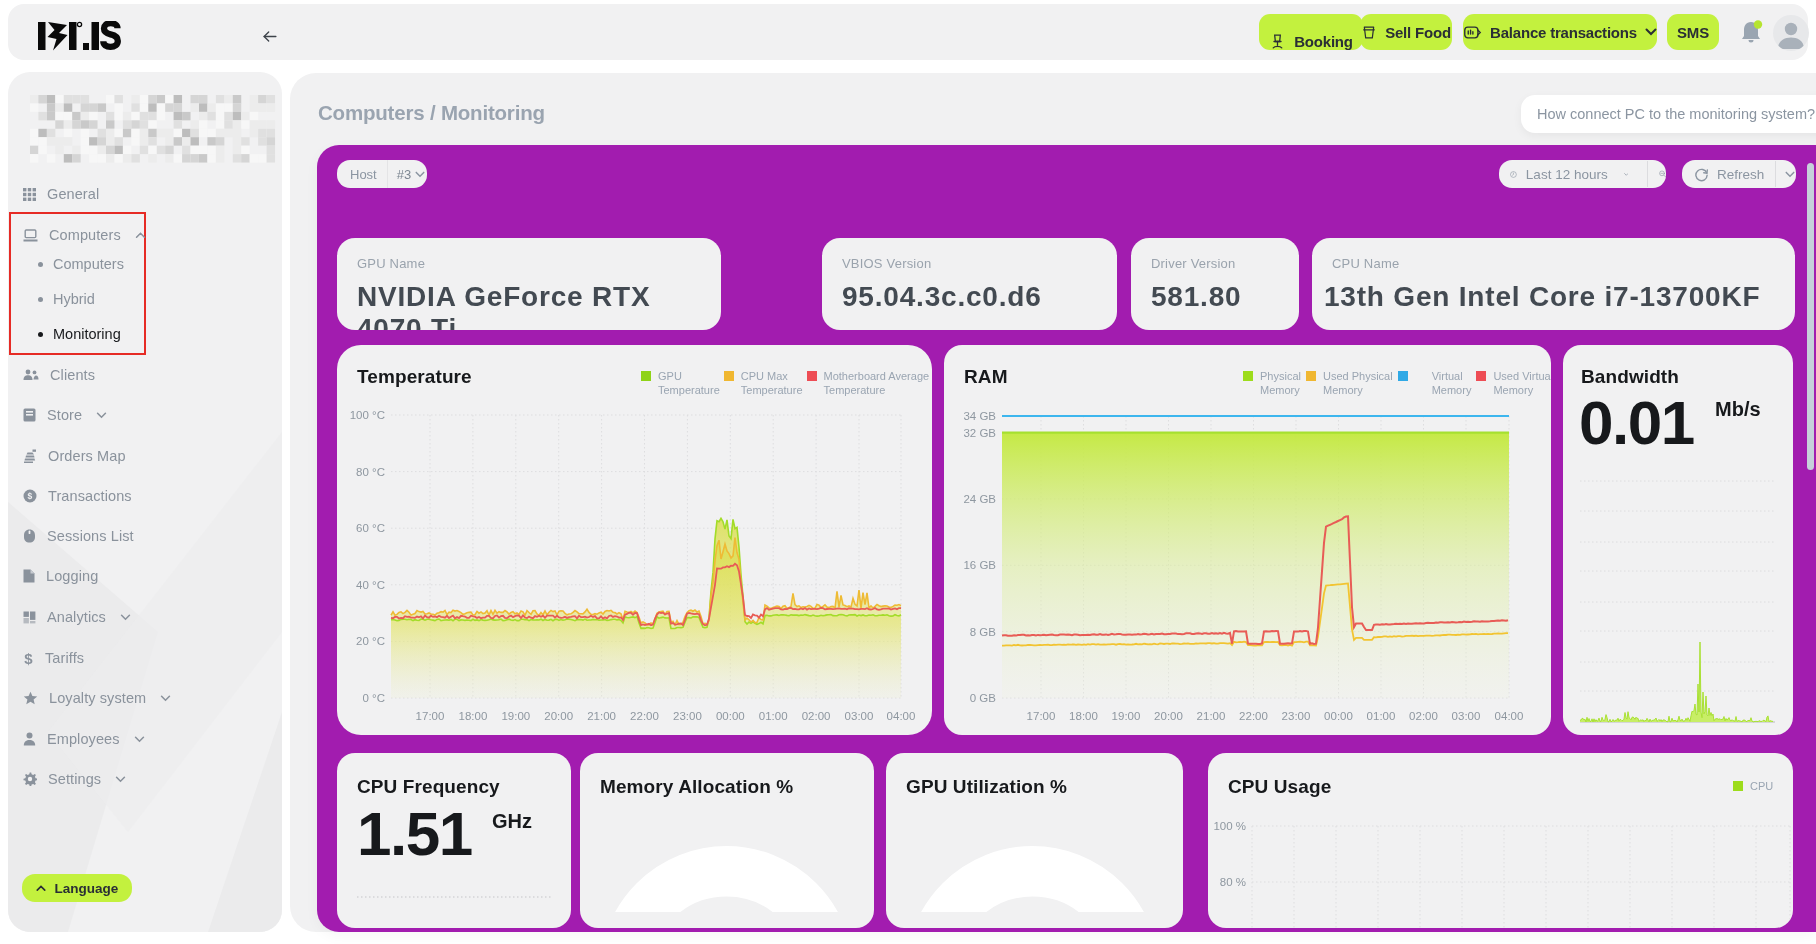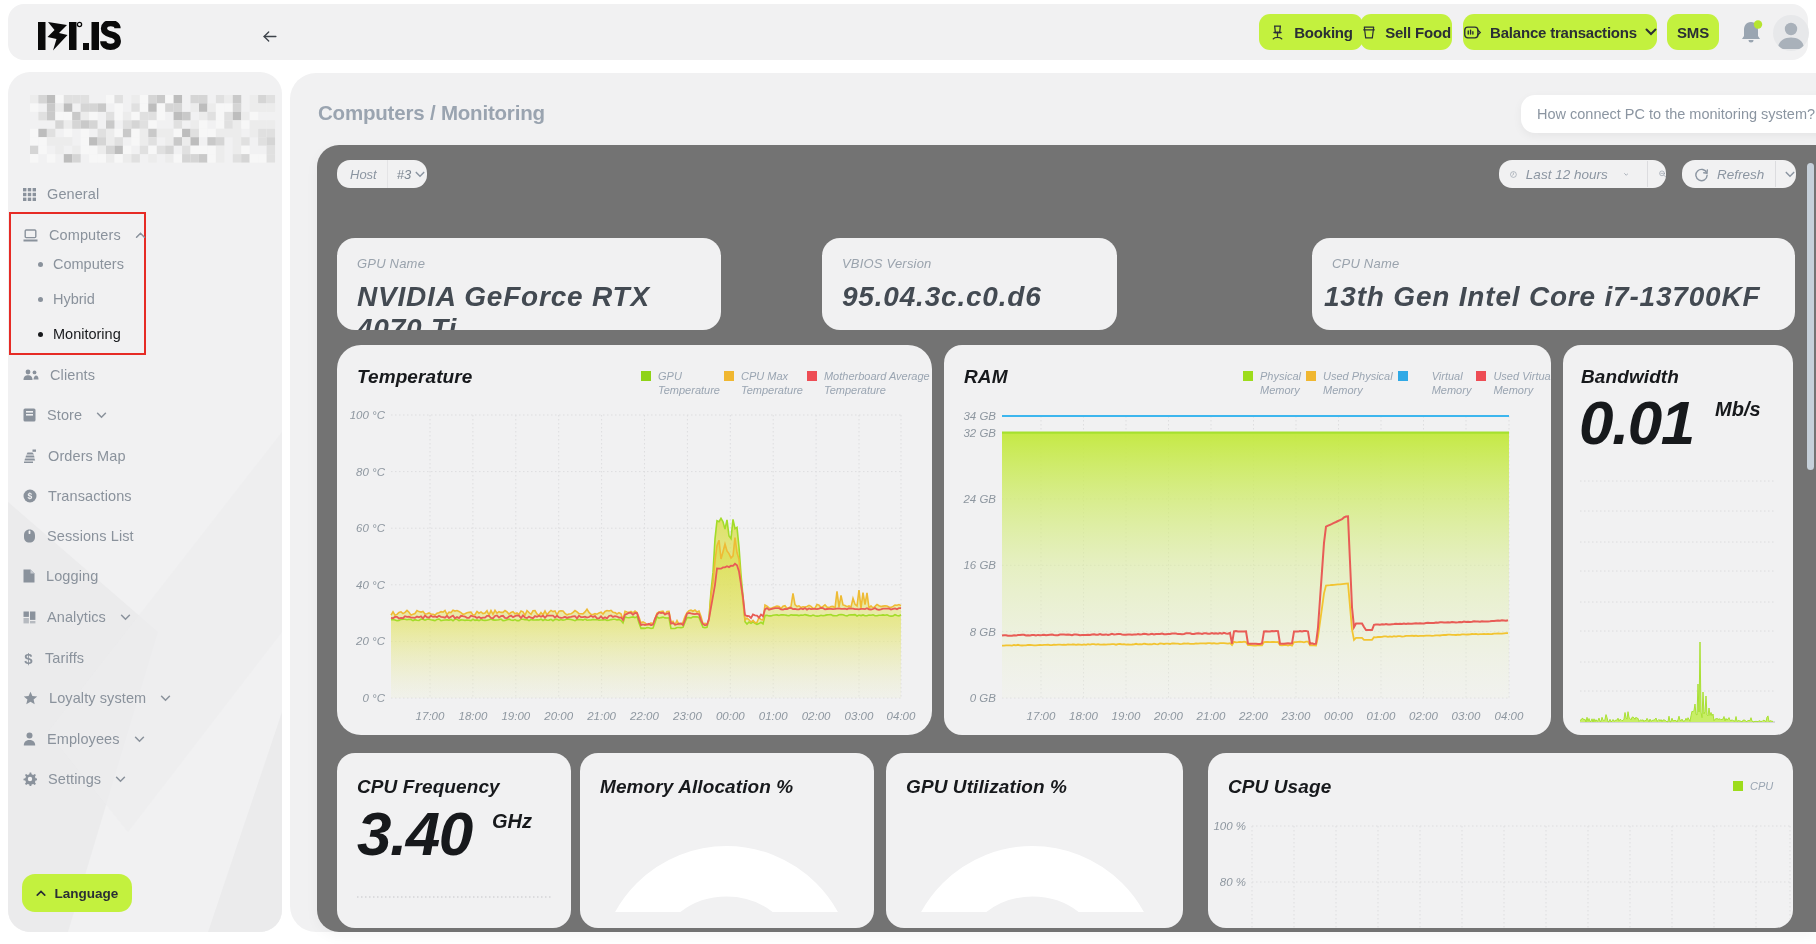--- a/index.html
+++ b/index.html
@@ -18,33 +18,33 @@
   background:#f1f1f2; border-radius:22px; overflow:hidden; }
 .navitem { position:absolute; left:15px; height:20px; display:flex; align-items:center;
   gap:11px; color:#8a929c; font-size:14.5px; letter-spacing:0.1px; white-space:nowrap; }
 .navitem svg { flex:0 0 auto; }
 .subitem { position:absolute; left:30px; height:20px; display:flex; align-items:center;
   gap:10px; color:#8a929c; font-size:14.5px; }
 .dot { width:5px; height:5px; border-radius:50%; background:#8a929c; }
 .chev { margin-left:3px; }
 #redbox { position:absolute; left:1px; top:140px; width:137px; height:143px;
   border:2px solid #e62b25; }
-#langbtn { position:absolute; left:14px; top:802px; width:110px; height:38px;
+#langbtn { position:absolute; left:14px; top:802px; width:110px; height:28px;
   background:#c3f13e; border-radius:13px; display:flex; align-items:center;
   justify-content:center; gap:9px; font-size:13.5px; color:#2a2f35; font-weight:bold;}
 
 #panel { position:absolute; left:290px; top:73px; width:1526px; height:859px;
   background:#f1f1f2; border-radius:26px 0 0 26px; }
 #crumb { position:absolute; left:28px; top:28px; font-size:20.5px; font-weight:bold;
   color:#9aa4b0; letter-spacing:-0.2px;}
 #helppill { position:absolute; left:1231px; top:22px; width:330px; white-space:nowrap; height:38px; background:#fff;
   border-radius:14px; display:flex; align-items:center; padding-left:16px;
   font-size:14.5px; color:#8b95a1; box-shadow:0 3px 10px rgba(0,0,0,0.05); }
 #container { position:absolute; left:27px; top:72px; width:1499px; height:787px;
-  background:#737373; border-radius:22px 0 0 22px; box-shadow:0 4px 14px rgba(0,0,0,0.04);font-style:italic; }
+  background:#a21caf; border-radius:22px 0 0 22px; box-shadow:0 4px 14px rgba(0,0,0,0.04); }
 #scrollthumb { position:absolute; left:1517px; top:90px; width:7px; height:307px;
   background:#c6d0da; border-radius:4px; }
 
 .chip { position:absolute; background:#f1f1f2; border-radius:13px; display:flex;
   align-items:center; color:#8b95a1; font-size:13.5px; white-space:nowrap; }
 .vdiv { width:1px; height:26px; background:#dcdcdf; }
 
 .card { position:absolute; background:#f1f1f2; border-radius:18px; overflow:hidden; }
 .lbl { color:#9aa3ad; font-size:13px; letter-spacing:0.2px; }
 .val { color:#434a52; font-size:28px; font-weight:bold; letter-spacing:0.8px; }
@@ -66,21 +66,21 @@
     <circle cx="41.5" cy="3.5" r="2.1" fill="none" stroke="#0a0a0a" stroke-width="1.3"></circle>
     <rect x="45" y="22" width="6" height="7" fill="#0a0a0a"></rect>
     <rect x="53.5" y="1" width="7.5" height="28" fill="#0a0a0a"></rect>
     <path d="M79.5,7.3 C79.5,4 76.5,2.2 72.8,2.2 C68.5,2.2 66,4.4 66,7.6 C66,10.8 68.3,12.4 72.5,13.3 C76.8,14.2 79.8,16 79.8,19.9 C79.8,23.5 76.8,25.8 72.5,25.8 C68.2,25.8 65.3,23.8 65.3,20.3" fill="none" stroke="#0a0a0a" stroke-width="6.3"></path>
   </svg>
   <svg id="backarrow" viewBox="0 0 26 26" fill="none" stroke="#3d434a" stroke-width="2" stroke-linecap="round" stroke-linejoin="round">
     <line x1="4" y1="13" x2="22" y2="13"></line>
       <polyline points="11,6 4,13 11,20"></polyline>
   </svg>
 
-  <div class="gbtn" style="left:1251px; width:104px;">
+  <div class="gbtn" style="left:1251px; width:104px;align-items:flex-end;">
     <svg width="17" height="17" viewBox="0 0 24 24" fill="none" stroke="#2a2f35" stroke-width="1.8" stroke-linecap="round">
       <path d="M8 3h8l-1 9h-6z" fill="none"></path>
         <path d="M7 12h10"></path>
         <path d="M12 12v5"></path>
         <path d="M6 21c2-3 10-3 12 0"></path>
         <path d="M12 17v0"></path>
     </svg>Booking</div>
   <div class="gbtn" style="left:1352px; width:92px;">
     <svg width="16" height="17" viewBox="0 0 24 24" fill="none" stroke="#2a2f35" stroke-width="1.8" stroke-linecap="round" stroke-linejoin="round">
       <path d="M5 4h14l-2 16H7z"></path>
@@ -469,20 +469,24 @@
     </div>
 
     <div class="card" style="left:20px; top:93px; width:384px; height:92px;">
       <div class="lbl" style="position:absolute; left:20px; top:18px;">GPU Name</div>
       <div class="val" style="position:absolute; left:20px; top:43px;">NVIDIA GeForce RTX 4070 Ti</div>
     </div>
     <div class="card" style="left:505px; top:93px; width:295px; height:92px;">
       <div class="lbl" style="position:absolute; left:20px; top:18px;">VBIOS Version</div>
       <div class="val" style="position:absolute; left:20px; top:43px;">95.04.3c.c0.d6</div>
     </div>
+    <div class="card" style="left:814px; top:93px; width:168px; height:92px;">
+      <div class="lbl" style="position:absolute; left:20px; top:18px;">Driver Version</div>
+      <div class="val" style="position:absolute; left:20px; top:43px;">581.80</div>
+    </div>
     <div class="card" style="left:995px; top:93px; width:483px; height:92px;">
       <div class="lbl" style="position:absolute; left:20px; top:18px;">CPU Name</div>
       <div class="val" style="position:absolute; left:12px; top:43px;">13th Gen Intel Core i7-13700KF</div>
     </div>
 
     <div class="card" style="left:20px; top:200px; width:595px; height:390px;border-radius:24px;">
       <div class="ctitle" style="position:absolute; left:20px; top:21px;">Temperature</div>
       <div class="legend" style="position:absolute; left:304px; top:24px;">
         <div style="display:flex; gap:7px;">
             <span class="sq" style="background:#8fd317;"></span>
@@ -652,21 +656,21 @@
         </g>
         <line x1="17" y1="377" x2="212" y2="377" stroke="#b9bcbe" stroke-width="1.2"></line>
         <path d="M17,377 L 17,375.1 L 18,375.2 L 19,373.4 L 20,373.4 L 21,375.0 L 22,374.2 L 23,377.0 L 24,372.3 L 25,376.3 L 26,373.5 L 27,376.7 L 28,376.2 L 29,373.8 L 30,377.0 L 31,373.8 L 32,376.6 L 33,374.7 L 34,376.4 L 35,375.5 L 36,373.1 L 37,376.4 L 38,376.3 L 39,372.3 L 40,374.9 L 41,375.9 L 42,374.3 L 43,369.6 L 44,372.5 L 45,376.8 L 46,376.7 L 47,374.3 L 48,376.9 L 49,376.1 L 50,374.5 L 51,376.2 L 52,375.8 L 53,374.9 L 54,375.3 L 55,373.2 L 56,376.1 L 57,374.3 L 58,374.7 L 59,375.7 L 60,375.4 L 61,374.1 L 62,367.5 L 63,372.5 L 64,374.1 L 65,366.7 L 66,372.6 L 67,373.5 L 68,374.9 L 69,372.3 L 70,372.0 L 71,372.8 L 72,374.3 L 73,372.2 L 74,373.3 L 75,373.3 L 76,376.4 L 77,375.2 L 78,374.9 L 79,375.6 L 80,374.7 L 81,376.6 L 82,375.2 L 83,375.9 L 84,373.3 L 85,375.0 L 86,376.9 L 87,374.1 L 88,376.3 L 89,375.7 L 90,375.1 L 91,375.2 L 92,374.5 L 93,373.0 L 94,376.4 L 95,375.5 L 96,374.4 L 97,376.1 L 98,374.6 L 99,376.6 L 100,374.9 L 101,375.0 L 102,375.1 L 103,376.1 L 104,376.8 L 105,376.5 L 106,371.2 L 107,376.9 L 108,376.5 L 109,373.2 L 110,376.0 L 111,375.4 L 112,375.6 L 113,375.4 L 114,377.0 L 115,374.7 L 116,371.2 L 117,375.3 L 118,375.9 L 119,374.1 L 120,376.2 L 121,376.0 L 122,375.8 L 123,373.3 L 124,375.4 L 125,372.7 L 126,374.3 L 127,376.3 L 128,370.8 L 129,366.2 L 130,366.8 L 131,365.3 L 132,359.0 L 133,369.3 L 134,370.0 L 135,339.0 L 136,367.0 L 137,297.0 L 138,367.2 L 139,372.7 L 140,347.0 L 141,368.9 L 142,366.7 L 143,351.0 L 144,369.8 L 145,370.9 L 146,363.0 L 147,370.4 L 148,367.5 L 149,370.7 L 150,369.0 L 151,375.8 L 152,374.2 L 153,373.8 L 154,373.6 L 155,374.0 L 156,374.5 L 157,373.7 L 158,374.8 L 159,374.2 L 160,374.3 L 161,371.5 L 162,376.0 L 163,373.5 L 164,375.2 L 165,374.0 L 166,372.6 L 167,375.2 L 168,376.0 L 169,374.7 L 170,375.8 L 171,375.7 L 172,376.4 L 173,371.5 L 174,376.4 L 175,375.7 L 176,375.6 L 177,376.1 L 178,376.1 L 179,377.0 L 180,375.1 L 181,375.2 L 182,375.1 L 183,376.6 L 184,376.4 L 185,375.5 L 186,375.5 L 187,375.6 L 188,372.7 L 189,376.1 L 190,376.7 L 191,376.9 L 192,376.2 L 193,376.6 L 194,376.2 L 195,376.9 L 196,375.6 L 197,376.3 L 198,376.4 L 199,376.4 L 200,375.4 L 201,375.3 L 202,375.9 L 203,376.7 L 204,372.1 L 205,370.9 L 206,376.7 L 207,375.8 L 208,375.8 L 209,376.5 L 210,376.2 L210,377 Z" fill="#c8ee66"></path>
 <polyline points="17.0,375.1 18.0,375.2 19.0,373.4 20.0,373.4 21.0,375.0 22.0,374.2 23.0,377.0 24.0,372.3 25.0,376.3 26.0,373.5 27.0,376.7 28.0,376.2 29.0,373.8 30.0,377.0 31.0,373.8 32.0,376.6 33.0,374.7 34.0,376.4 35.0,375.5 36.0,373.1 37.0,376.4 38.0,376.3 39.0,372.3 40.0,374.9 41.0,375.9 42.0,374.3 43.0,369.6 44.0,372.5 45.0,376.8 46.0,376.7 47.0,374.3 48.0,376.9 49.0,376.1 50.0,374.5 51.0,376.2 52.0,375.8 53.0,374.9 54.0,375.3 55.0,373.2 56.0,376.1 57.0,374.3 58.0,374.7 59.0,375.7 60.0,375.4 61.0,374.1 62.0,367.5 63.0,372.5 64.0,374.1 65.0,366.7 66.0,372.6 67.0,373.5 68.0,374.9 69.0,372.3 70.0,372.0 71.0,372.8 72.0,374.3 73.0,372.2 74.0,373.3 75.0,373.3 76.0,376.4 77.0,375.2 78.0,374.9 79.0,375.6 80.0,374.7 81.0,376.6 82.0,375.2 83.0,375.9 84.0,373.3 85.0,375.0 86.0,376.9 87.0,374.1 88.0,376.3 89.0,375.7 90.0,375.1 91.0,375.2 92.0,374.5 93.0,373.0 94.0,376.4 95.0,375.5 96.0,374.4 97.0,376.1 98.0,374.6 99.0,376.6 100.0,374.9 101.0,375.0 102.0,375.1 103.0,376.1 104.0,376.8 105.0,376.5 106.0,371.2 107.0,376.9 108.0,376.5 109.0,373.2 110.0,376.0 111.0,375.4 112.0,375.6 113.0,375.4 114.0,377.0 115.0,374.7 116.0,371.2 117.0,375.3 118.0,375.9 119.0,374.1 120.0,376.2 121.0,376.0 122.0,375.8 123.0,373.3 124.0,375.4 125.0,372.7 126.0,374.3 127.0,376.3 128.0,370.8 129.0,366.2 130.0,366.8 131.0,365.3 132.0,359.0 133.0,369.3 134.0,370.0 135.0,339.0 136.0,367.0 137.0,297.0 138.0,367.2 139.0,372.7 140.0,347.0 141.0,368.9 142.0,366.7 143.0,351.0 144.0,369.8 145.0,370.9 146.0,363.0 147.0,370.4 148.0,367.5 149.0,370.7 150.0,369.0 151.0,375.8 152.0,374.2 153.0,373.8 154.0,373.6 155.0,374.0 156.0,374.5 157.0,373.7 158.0,374.8 159.0,374.2 160.0,374.3 161.0,371.5 162.0,376.0 163.0,373.5 164.0,375.2 165.0,374.0 166.0,372.6 167.0,375.2 168.0,376.0 169.0,374.7 170.0,375.8 171.0,375.7 172.0,376.4 173.0,371.5 174.0,376.4 175.0,375.7 176.0,375.6 177.0,376.1 178.0,376.1 179.0,377.0 180.0,375.1 181.0,375.2 182.0,375.1 183.0,376.6 184.0,376.4 185.0,375.5 186.0,375.5 187.0,375.6 188.0,372.7 189.0,376.1 190.0,376.7 191.0,376.9 192.0,376.2 193.0,376.6 194.0,376.2 195.0,376.9 196.0,375.6 197.0,376.3 198.0,376.4 199.0,376.4 200.0,375.4 201.0,375.3 202.0,375.9 203.0,376.7 204.0,372.1 205.0,370.9 206.0,376.7 207.0,375.8 208.0,375.8 209.0,376.5 210.0,376.2" fill="none" stroke="#a9e035" stroke-width="1"></polyline>
 
       </svg>
     </div>
 
     <div class="card" style="left:20px; top:608px; width:234px; height:175px;">
       <div class="ctitle" style="position:absolute; left:20px; top:23px;">CPU Frequency</div>
-      <div class="bignum" style="position:absolute; left:20px; top:45px;">3.40</div>
+      <div class="bignum" style="position:absolute; left:20px; top:45px;">1.51</div>
       <div class="unit" style="position:absolute; left:155px; top:57px;">GHz</div>
       <svg style="position:absolute; left:0; top:0;" width="234" height="175" viewBox="0 0 234 175">
         <line x1="20" y1="144" x2="214" y2="144" stroke="#d4d4d6" stroke-width="1.4" stroke-dasharray="1.5,2.5"></line>
       </svg>
     </div>
     <div class="card" style="left:263px; top:608px; width:294px; height:175px;">
       <div class="ctitle" style="position:absolute; left:20px; top:23px;">Memory Allocation %</div>
       <svg style="position:absolute; left:0; top:0;" width="294" height="159" viewBox="0 0 294 159">
         <circle cx="146.5" cy="220" r="101.7" fill="none" stroke="#ffffff" stroke-width="50.6"></circle>
       </svg>

